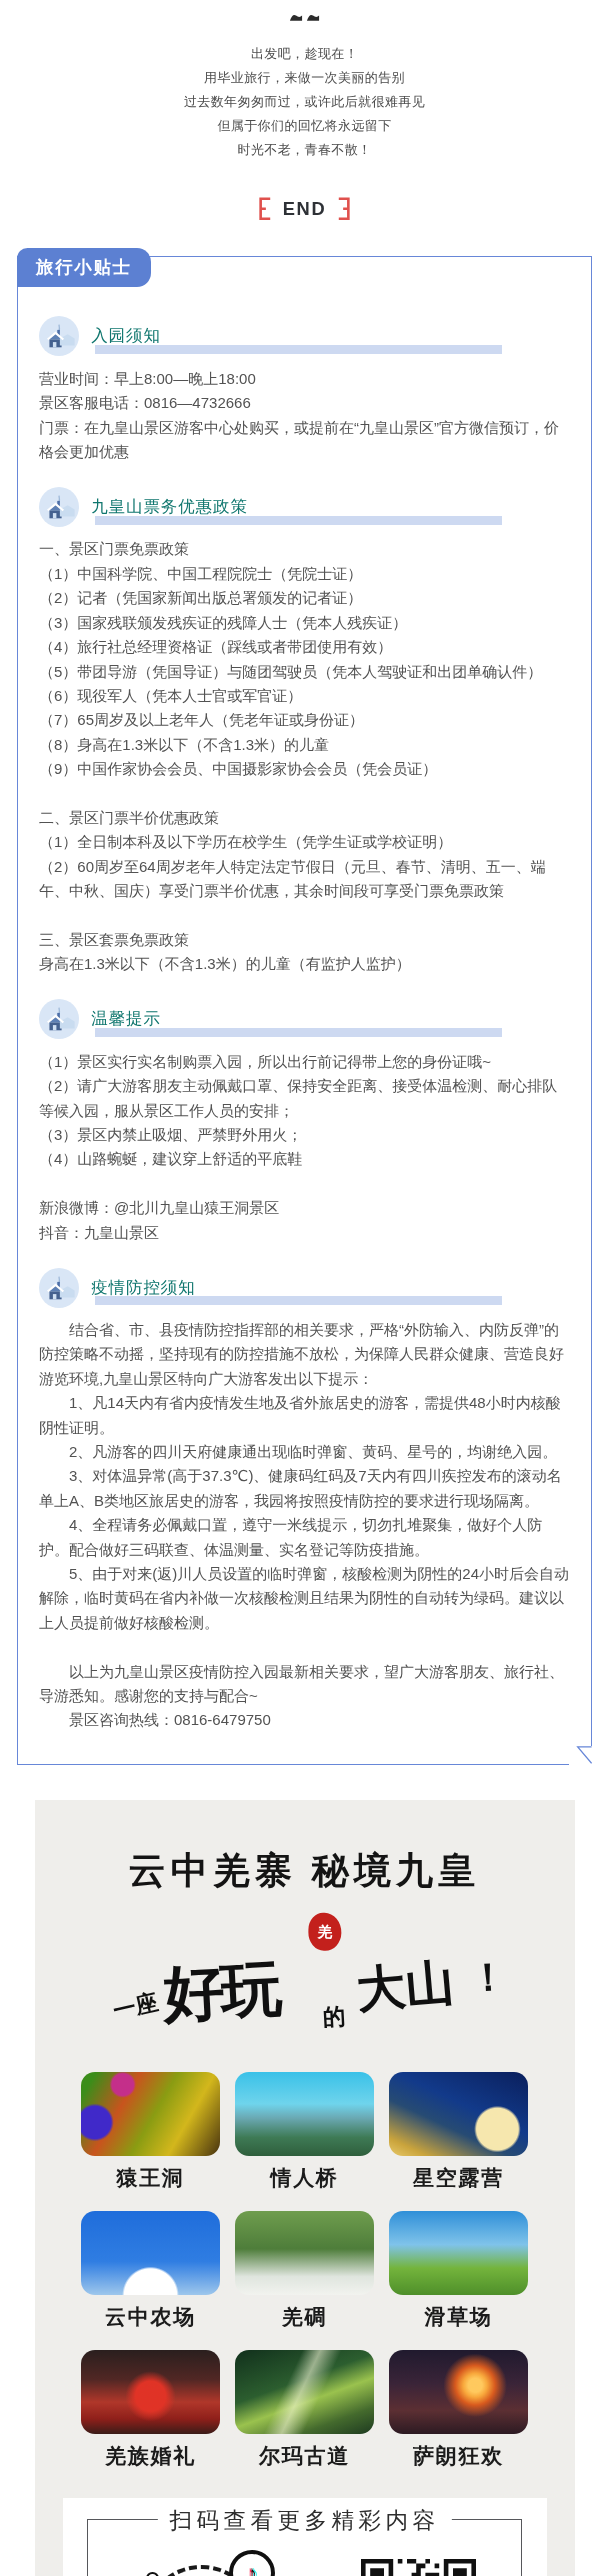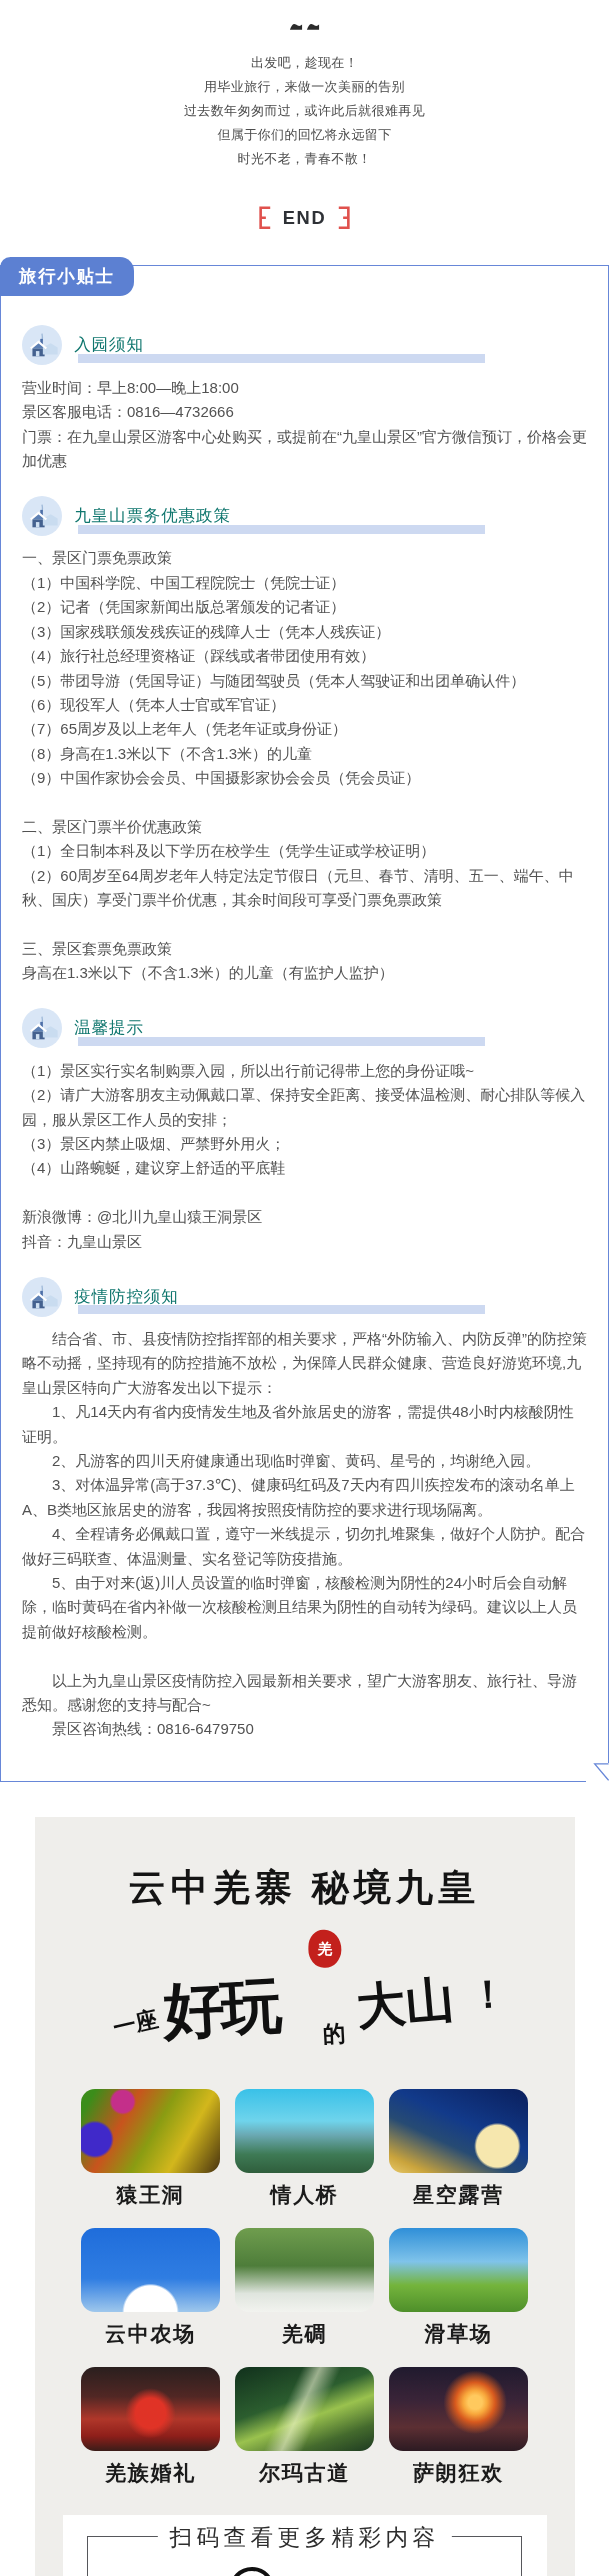--- a/index.html
+++ b/index.html
@@ -1,25 +1,25 @@
 <!DOCTYPE html>
 <html style="font-size:14px"><head>
 <meta charset="utf-8">
 <style>
   html,body{margin:0;padding:0;background:#fff;}
   .page{width:609px;margin:0 auto;background:#fff;font-family:"Liberation Sans","DejaVu Sans",sans-serif;color:#525252;}
   
-  .intro{padding-top:13px;text-align:center;}
+  .intro{padding-top:4px;text-align:center;}
   .intro-icon{height:17.4px;display:flex;justify-content:center;gap:2.6px;align-items:flex-end;}
   .intro-lines{margin-top:21px;}
   .intro-line{margin:0;font-size:13px;line-height:24px;color:#4c4c4c;letter-spacing:0.4px;}
   .end-mark{margin-top:35px;display:flex;justify-content:center;align-items:center;gap:10.4px;}
   .end-label{font-size:18.3px;font-weight:700;letter-spacing:1.7px;color:#2e3136;}
   
-  .tips-box{position:relative;margin:35px 0 0;border:0.9px solid #6787d8;padding:37px 21px 39px;}
+  .tips-box{position:relative;margin:35px 17px 0;border:0.9px solid #6787d8;padding:37px 21px 31px;}
   .tab{position:absolute;top:-8.7px;left:-0.9px;background:#5c80d2;color:#fff;font-size:17.4px;font-weight:700;letter-spacing:1.7px;padding:7px 19px 7.8px;border-radius:10.4px 14px 14px 0;}
   .fold{position:absolute;right:-0.9px;bottom:-0.9px;width:22.6px;height:18.3px;background:#fff;line-height:0;}
   .sec-head{position:relative;display:flex;align-items:center;margin:22.6px 0 10.4px;}
   .sec:first-child .sec-head{margin-top:3.5px;}
   .sec-icon{width:40px;height:40px;flex:0 0 40px;line-height:0;}
   .sec-bar{position:absolute;left:56px;bottom:2.6px;width:407px;height:8.7px;background:#cdd9f1;}
   .sec-title{position:relative;z-index:1;margin-left:12.2px;font-size:16.5px;font-weight:400;color:#0f766e;letter-spacing:0.9px;}
   .lines > .ln{min-height:24.4px;line-height:24.4px;font-size:15px;color:#525252;}
   .lines.indent > .ln{text-indent:2em;}
   

